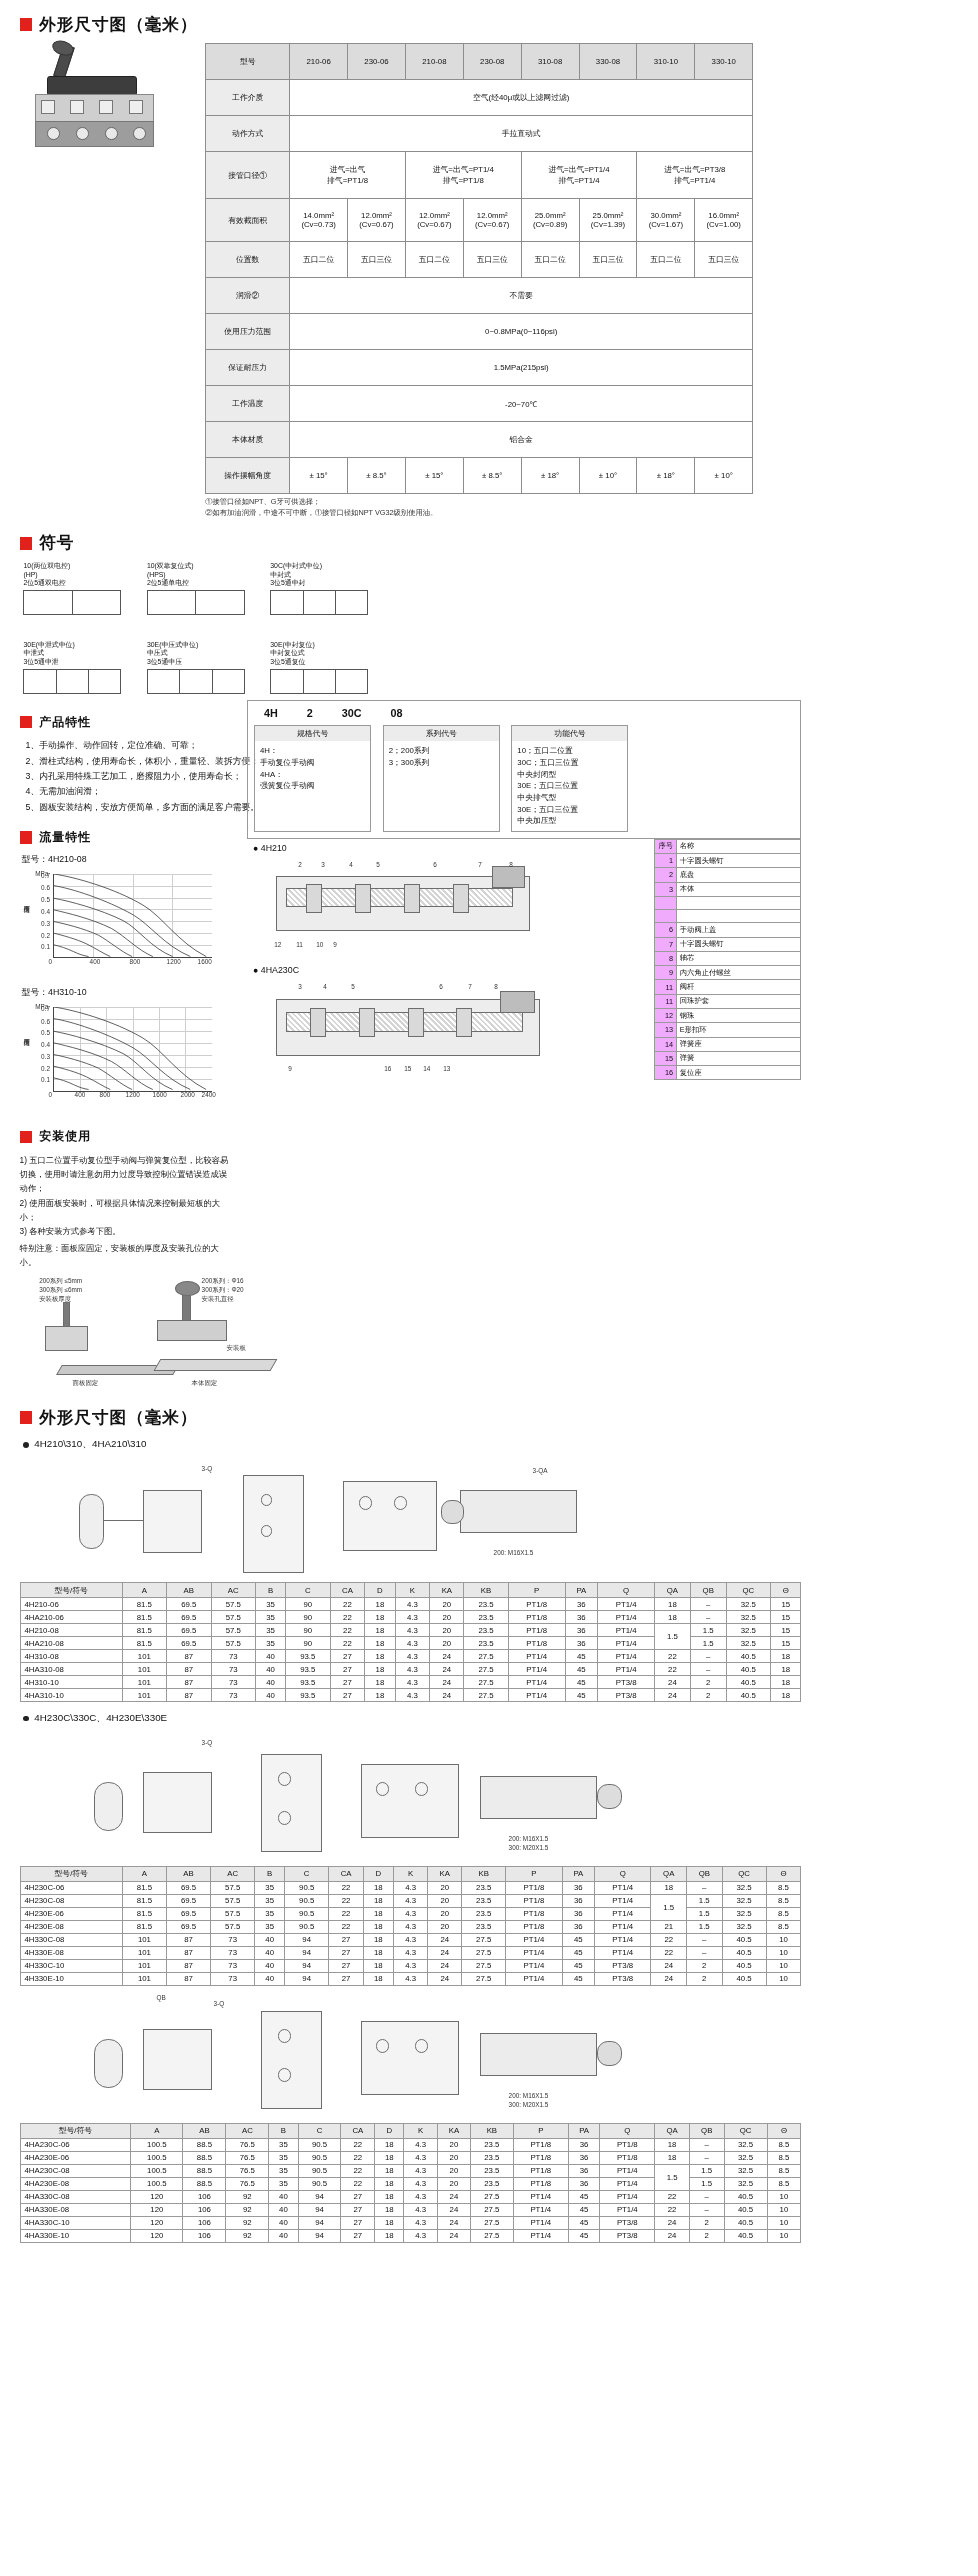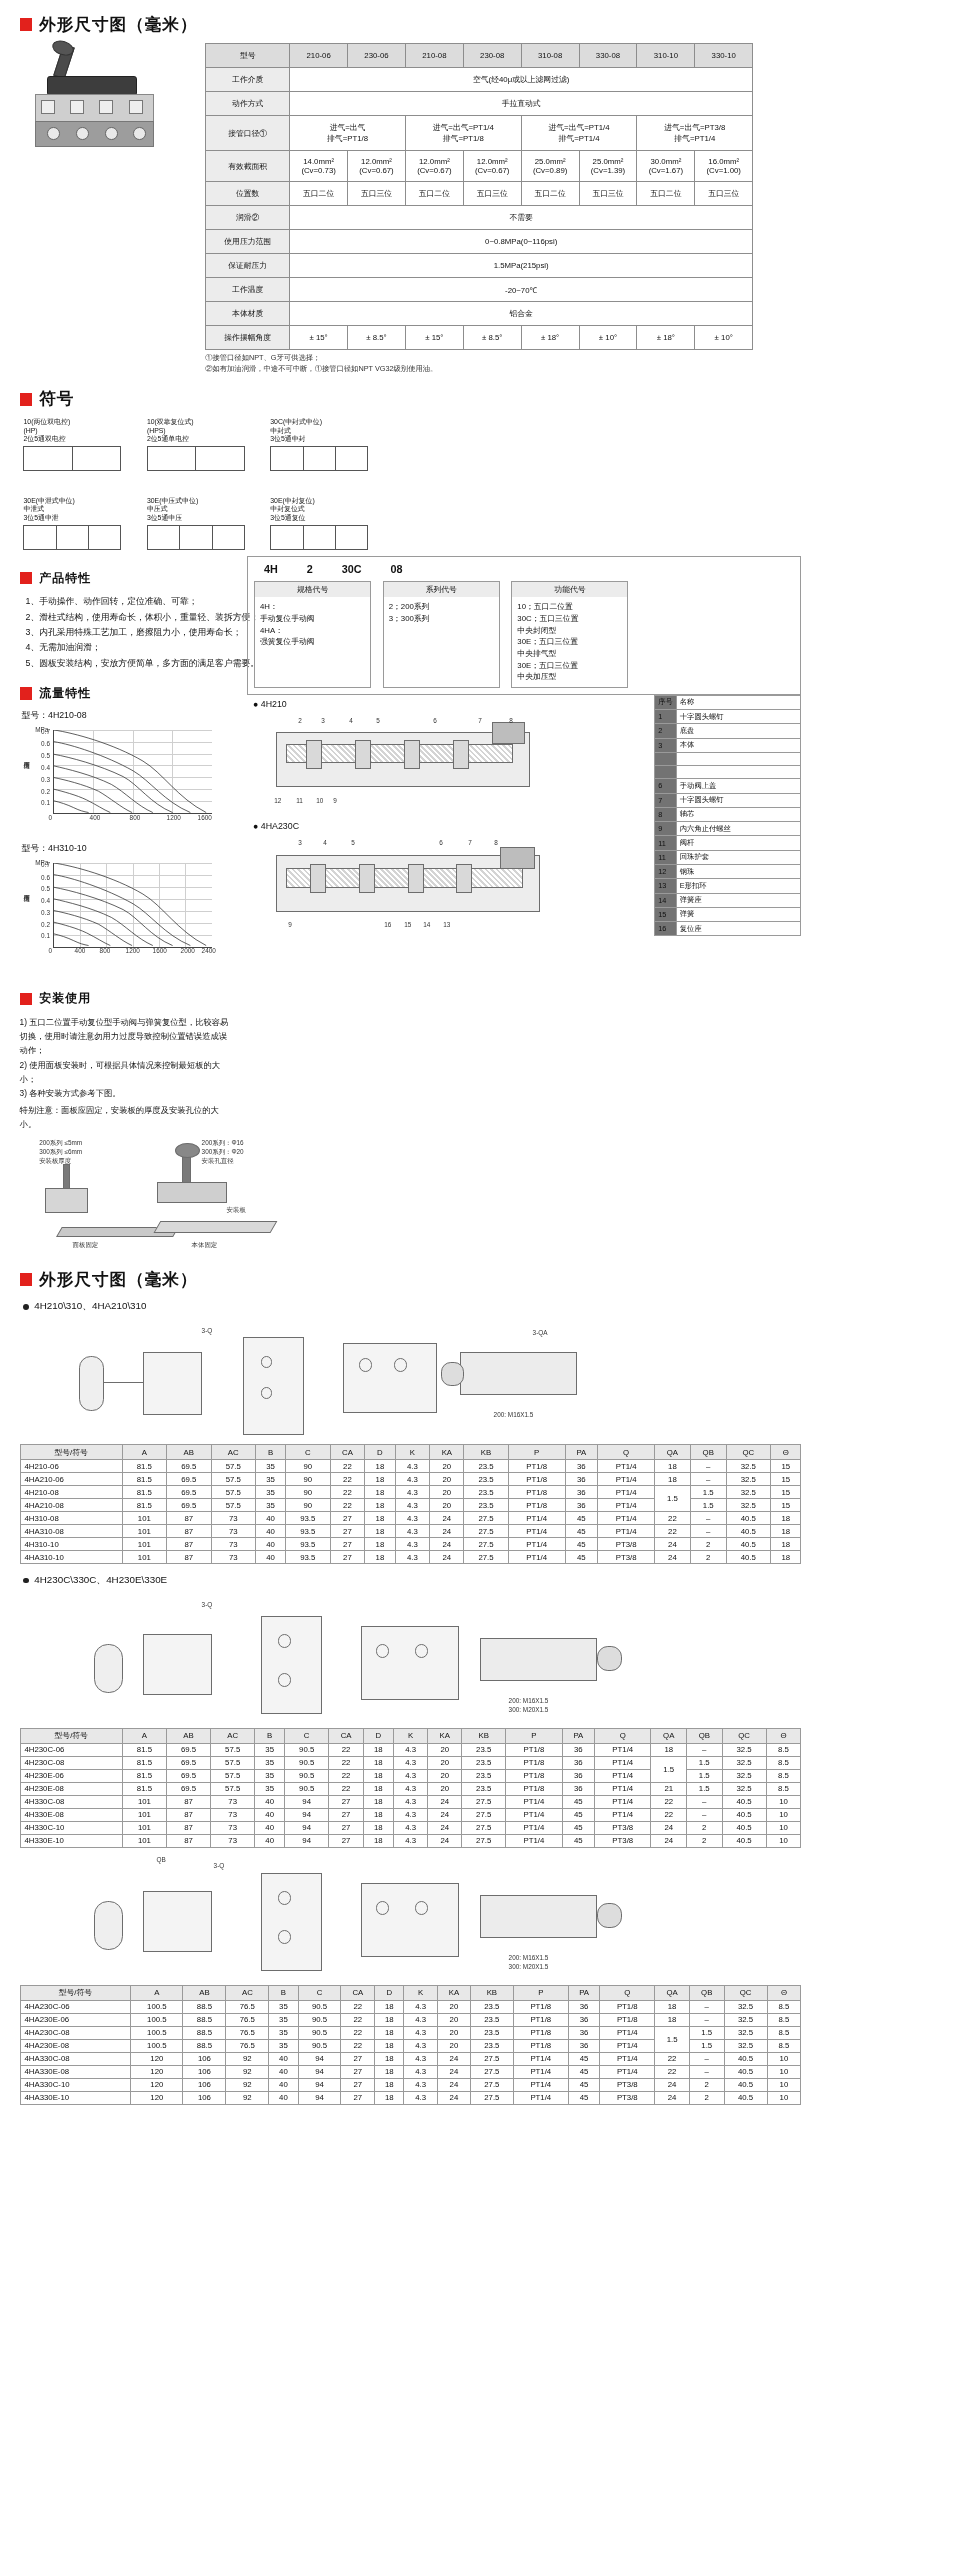--- a/index.html
+++ b/index.html
@@ -19,21 +19,21 @@
 
   
   table { border-collapse:collapse; }
 
   
   .top-row { display:flex; gap:13.7px; align-items:flex-start; }
   .valve-img { width:166px; height:132px; position:relative; flex:none; margin-left:5.9px; }
 
   
   .spec { width:548px; }
-  .spec td { border:1px solid #8d8d8d; font-size:7.8px; padding:6px 2px; text-align:center; }
+  .spec td { border:1px solid #8d8d8d; font-size:7.8px; padding:12px 2px; text-align:center; }
   .spec td.lbl { background:#ececec; text-align:center; width:84px; white-space:nowrap; }
   .spec tr.head td { background:#dcdcdc; }
   .note { font-size:7.3px; color:#333; margin-top:2.9px; line-height:1.45; }
 
   
   .sym-wrap { display:flex; flex-wrap:wrap; gap:25.4px; margin-top:5.9px; padding-left:3.9px; }
   .sym { width:98px; }
   .sym .cap { font-size:6.9px; text-align:left; margin-bottom:2px; line-height:1.25; }
   .sym .dia { border:1px solid #555; height:25.4px; display:flex; }
   .sym .dia div { flex:1; border-right:1px solid #555; position:relative; }
@@ -57,21 +57,21 @@
 
   
   .mc-box { border:1px solid #9a9a9a; padding:5.9px; }
   .mc-top { display:flex; gap:29px; font-size:10.8px; font-weight:bold; justify-content:flex-start; padding-left:9.8px; }
   .mc-cells { display:flex; gap:11.7px; margin-top:5.9px; font-size:7.8px; }
   .mc-cell { border:1px solid #9a9a9a; padding:3.9px 4.9px; width:117px; line-height:1.5; }
   .mc-cell b { display:block; background:#ececec; margin:-3.9px -4.9px 3.9px -4.9px; padding:2px 3.9px; font-weight:normal; text-align:center; }
   .is-cap { font-size:8.8px; margin:3.9px 0 2px 5.9px; }
   .parts { width:147px; }
   .parts td { border:1px solid #9a9a9a; font-size:7.3px; padding:1px 2.9px; }
-  .parts td.n { width:21.5px; text-align:left; background:#737373; }
+  .parts td.n { width:21.5px; text-align:right; background:#f0abfc; }
 
   
   .inst { font-size:8.3px; line-height:1.7; }
 
   
   .dim { width:100%; }
   .dim td, .dim th { border:1px solid #9a9a9a; font-size:7.8px; padding:1.5px 2px; text-align:center; }
   .dim th { background:#e8e8e8; font-weight:normal; }
   .dim td.m { text-align:left; padding-left:3.9px; white-space:nowrap; }
 
@@ -380,21 +380,21 @@
         <div class="tick" style="left:21.5px;top:75px;">0.1</div>
         <div class="tick" style="left:29px;top:90px;">0</div>
         <div class="tick" style="left:55px;top:90px;">400</div>
         <div class="tick" style="left:80px;top:90px;">800</div>
         <div class="tick" style="left:106px;top:90px;">1200</div>
         <div class="tick" style="left:133px;top:90px;">1600</div>
         <div class="tick" style="left:161px;top:90px;">2000</div>
         <div class="tick" style="left:182px;top:90px;">2400</div>
       </div>
 
-      <div class="sec-head small" style="margin-top:25px">
+      <div class="sec-head small" style="margin-top:19px">
         <span class="sq"></span>
         <span class="txt">安装使用</span>
       </div>
       <div class="inst">
         <div>1) 五口二位置手动复位型手动阀与弹簧复位型，比较容易切换，使用时请注意勿用力过度导致控制位置错误造成误动作；</div>
         <div>2) 使用面板安装时，可根据具体情况来控制最短板的大小；</div>
         <div>3) 各种安装方式参考下图。</div>
         <div style="margin-top:2.9px">特别注意：面板应固定，安装板的厚度及安装孔位的大小。</div>
       </div>
     </div>

